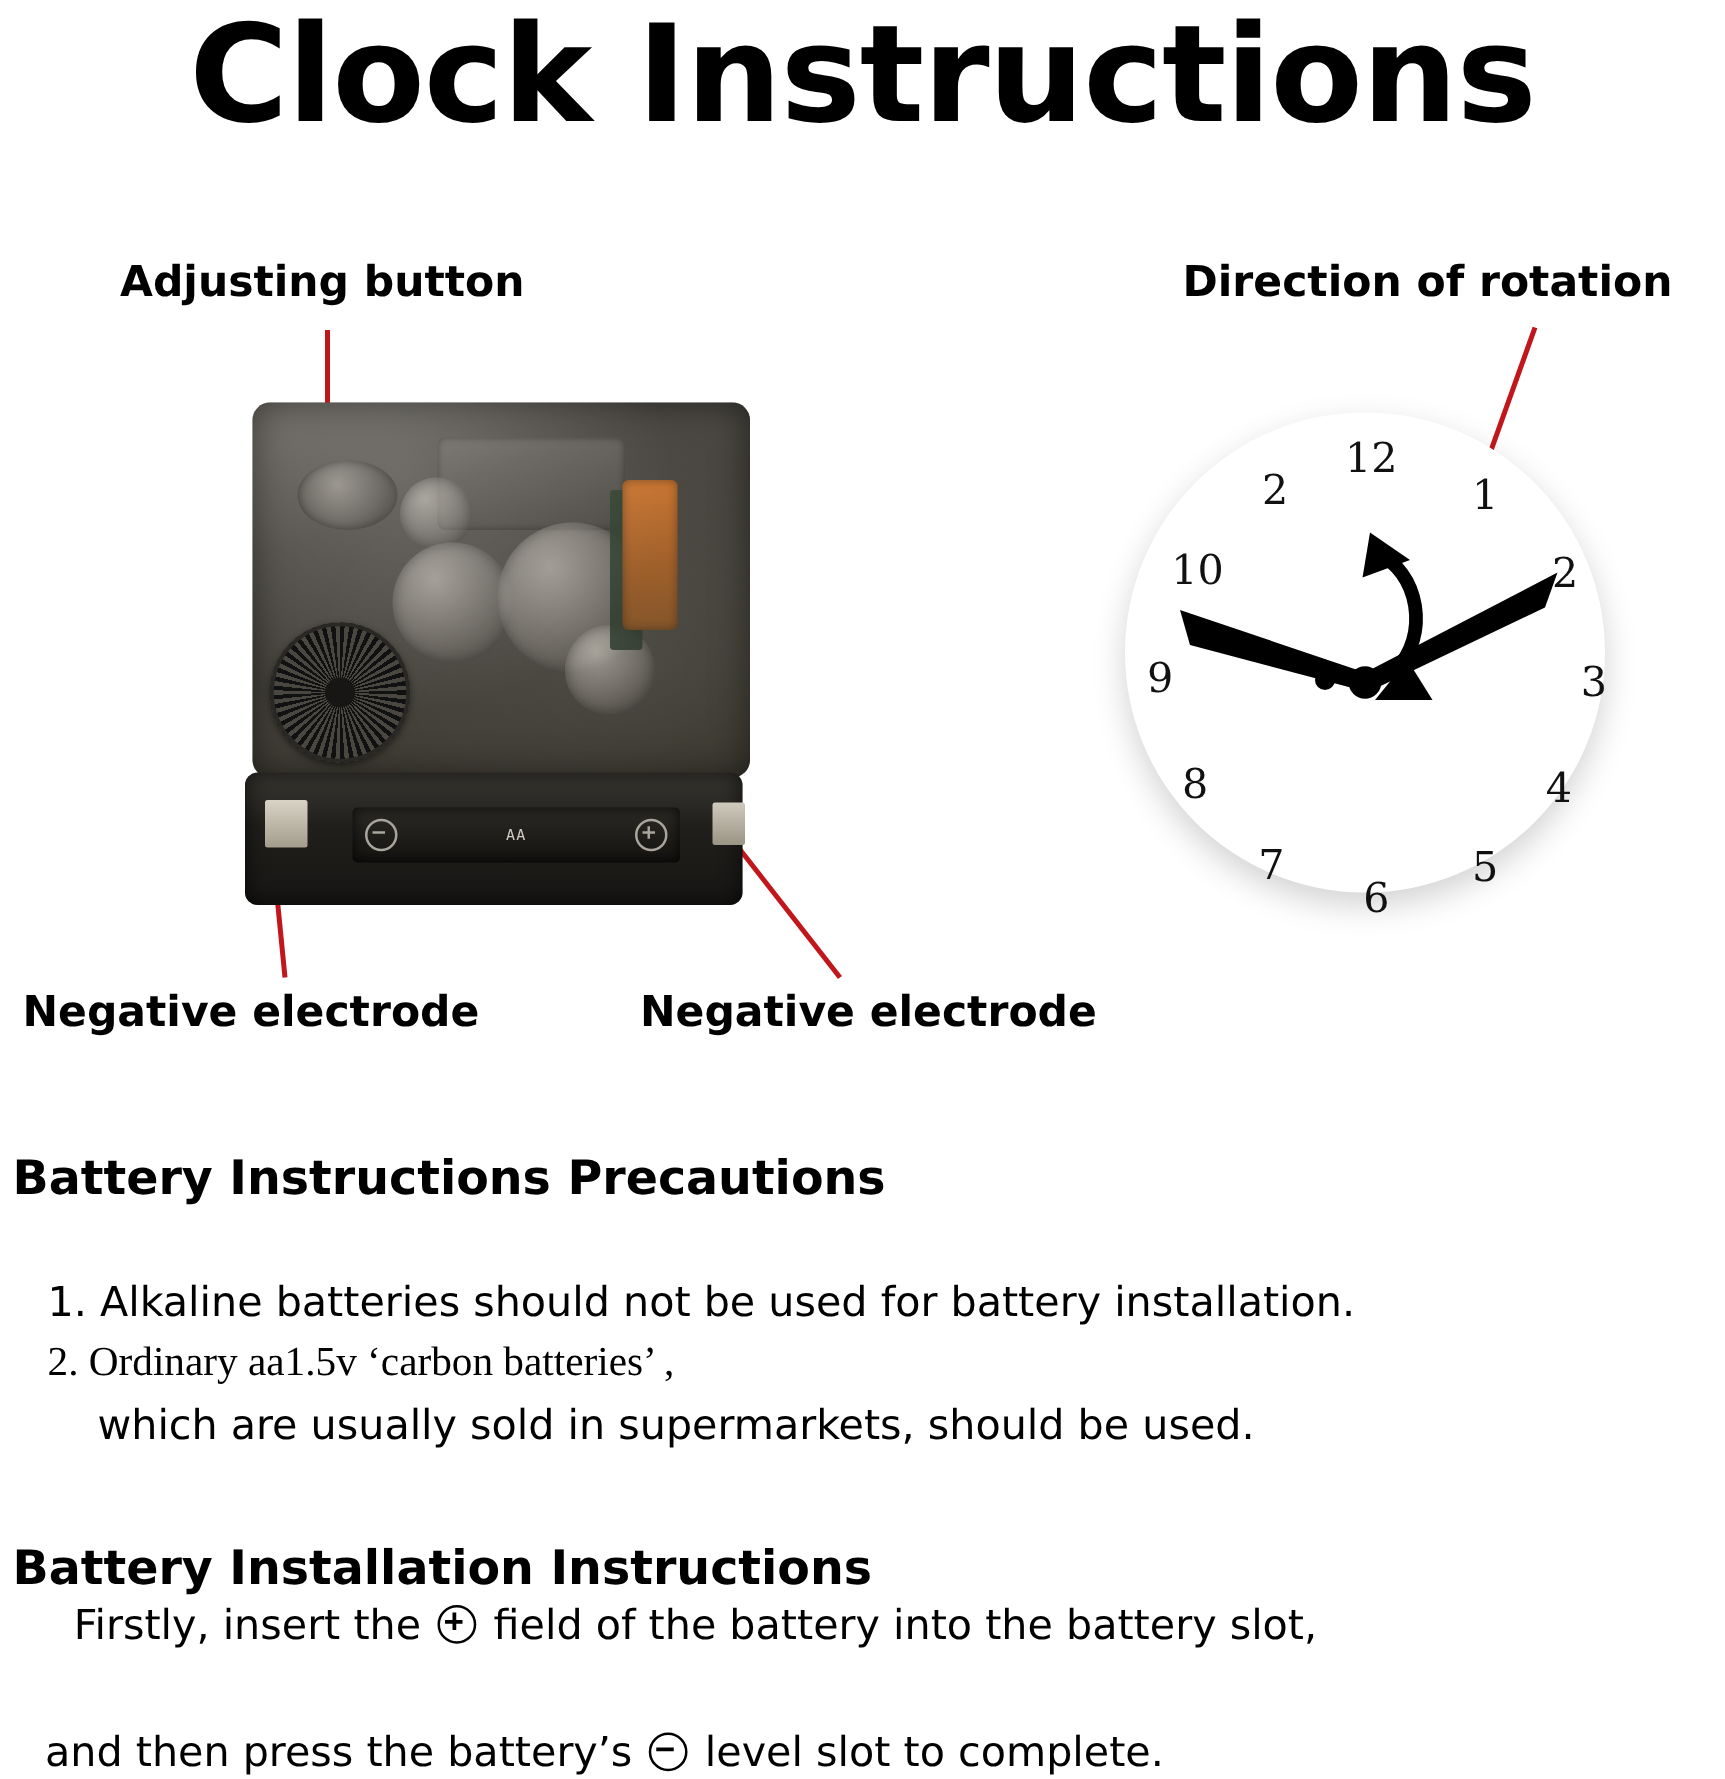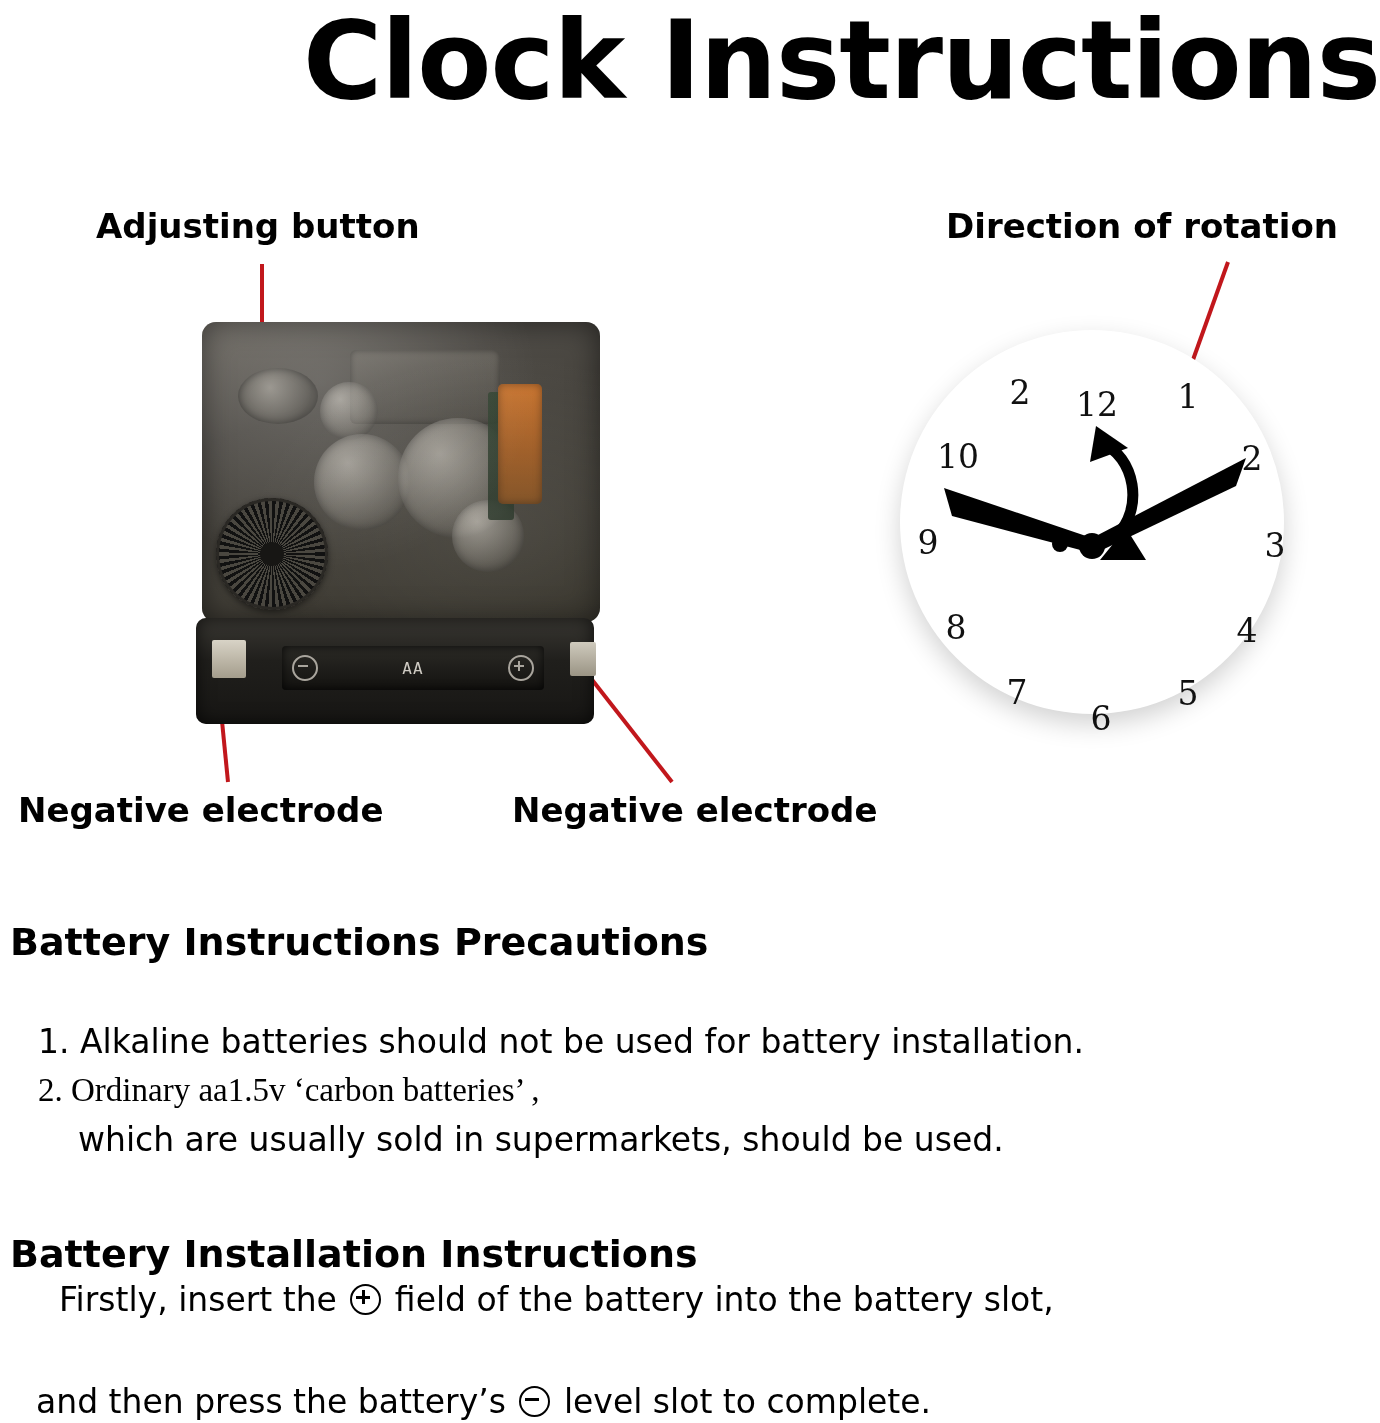--- a/index.html
+++ b/index.html
@@ -15,21 +15,21 @@
     color: #000000;
     overflow: hidden;
   }
 
   
   #page-title {
     position: absolute;
     top: 2px;
     left: 0;
     width: 1380px;
-    text-align: right;
+    text-align: center;
     font-family: "DejaVu Sans", sans-serif;
     font-weight: bold;
     font-size: 108px;
     letter-spacing: -1px;
     line-height: 1.1;
   }
 
   
   .callout-label {
     position: absolute;
@@ -173,21 +173,21 @@
   }
   .polarity-sym.plus::after {
     content: "";
     position: absolute;
     left: 8px; top: 4px;
     width: 2px; height: 10px;
     background: #a9a59d;
   }
   #battery-code {
     font-family: "DejaVu Sans Mono", monospace;
-    font-size: 16px;
+    font-size: 12px;
     letter-spacing: 1px;
     color: #cfcbc3;
   }
   #neg-contact {
     position: absolute;
     left: 16px; top: 318px;
     width: 34px; height: 38px;
     background: linear-gradient(180deg, #d8d3c6, #a49d8c);
     border-radius: 2px;
   }
@@ -303,21 +303,21 @@
       <span class="polarity-sym"></span>
       <span id="battery-code">AA</span>
       <span class="polarity-sym plus"></span>
     </div>
   </div>
   <div id="neg-contact"></div>
   <div id="pos-contact"></div>
 </div>
 
 <div id="clock">
-  <div class="clock-number" style="left:197px; top:36px;margin-top:38px;">12</div>
+  <div class="clock-number" style="left:197px; top:36px;">12</div>
   <div class="clock-number" style="left:288px; top:66px;">1</div>
   <div class="clock-number" style="left:352px; top:128px;">2</div>
   <div class="clock-number" style="left:375px; top:215px;">3</div>
   <div class="clock-number" style="left:347px; top:300px;">4</div>
   <div class="clock-number" style="left:288px; top:363px;">5</div>
   <div class="clock-number" style="left:201px; top:388px;">6</div>
   <div class="clock-number" style="left:117px; top:362px;">7</div>
   <div class="clock-number" style="left:56px;  top:297px;">8</div>
   <div class="clock-number" style="left:28px;  top:212px;">9</div>
   <div class="clock-number" style="left:58px;  top:126px;">10</div>

